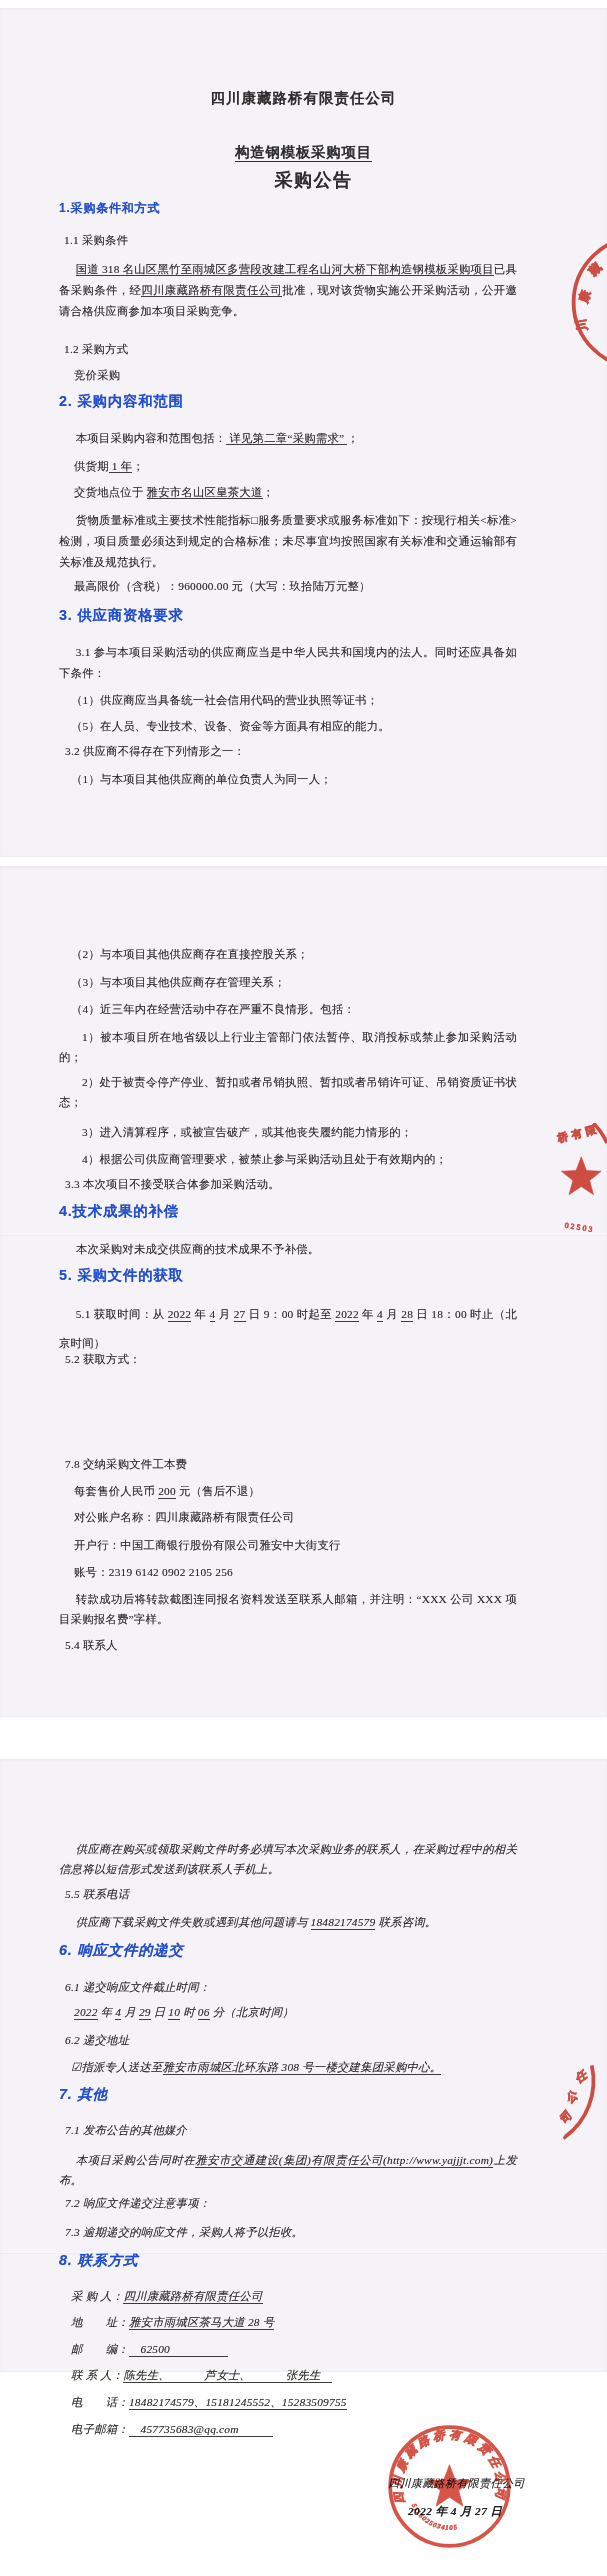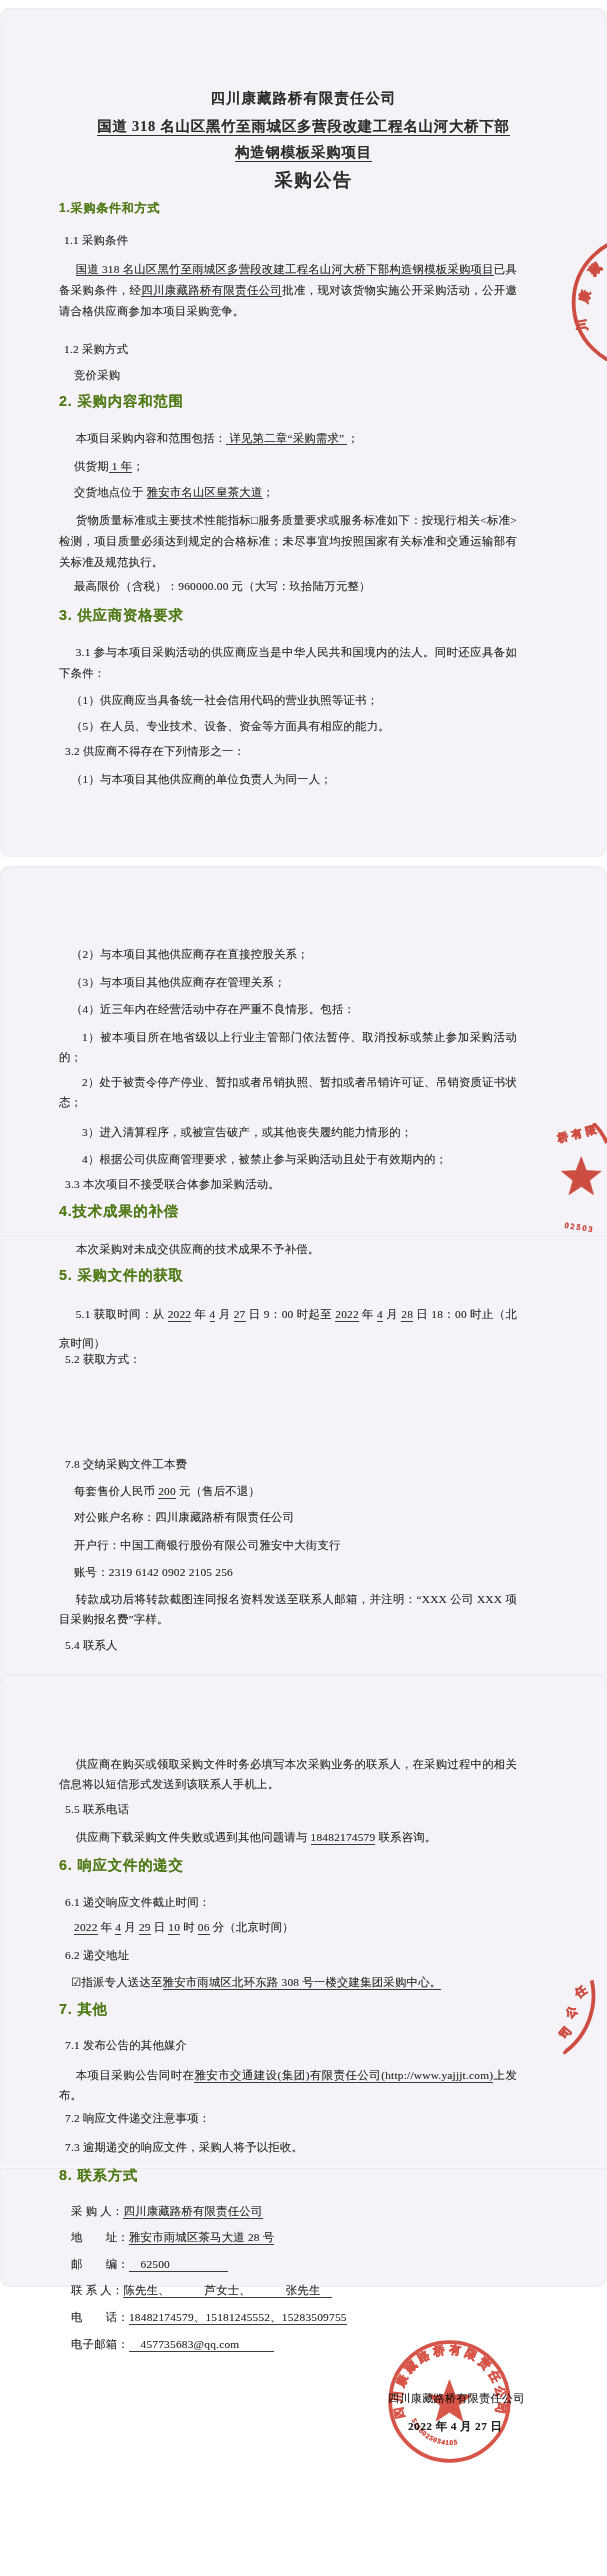--- a/index.html
+++ b/index.html
@@ -3,35 +3,34 @@
 <meta charset="utf-8">
 <style>
   html,body{margin:0;padding:0;}
   body{
     width:607px;height:2576px;position:relative;background:#ffffff;
     font-family:"Liberation Serif",serif;color:#2d2d2d;overflow:hidden;
   }
   .page{
     position:absolute;left:0;width:607px;background:#f6f3f8;
     box-shadow:inset 0 1.5px 2.3px rgba(120,110,140,.08), inset 0 -0.8px 1.5px rgba(120,110,140,.06);
-    border-radius:9px;
   }
   #page1{top:7.6px;height:849px;}
   #page2{top:866px;height:851px;}
-  #page3{top:1674px;height:613px;}
+  #page3{top:1759px;height:613px;font-style:italic;}
   .blk{
     position:absolute;font-size:11.4px;line-height:20.5px;letter-spacing:0.2px;
     color:#2d2d2d;text-shadow:0 0 0.5px rgba(50,50,50,.45);white-space:normal;
   }
   .ctr{left:0;width:607px;text-align:center;}
   .title1{font-size:14.4px;font-weight:bold;letter-spacing:1.1px;}
   .title2{font-size:14.4px;font-weight:bold;letter-spacing:0.8px;}
   .tu{border-bottom:1.5px solid #2e2e2e;padding-bottom:1.5px;}
   .doctype{font-size:18px;font-weight:bold;letter-spacing:1.5px;padding-left:10px;}
-  .h{font-family:"Liberation Sans",sans-serif;font-weight:bold;color:#4d7c0f;letter-spacing:0.8px;}
+  .h{font-family:"Liberation Sans",sans-serif;font-weight:bold;color:#1d4ed8;letter-spacing:0.8px;}
   .h-sm{font-size:12px;}
   .h-lg{font-size:14.4px;}
   .para{left:59px;width:458px;text-indent:16.7px;text-align:justify;}
   .ind30{text-indent:23px;}
   .u{border-bottom:0.8px solid #3c3c3c;padding-bottom:0.8px;}
   .lh26{line-height:20px;}
   .lh275{line-height:21px;}
   .lh28{line-height:29px;}
   .lh30{line-height:23px;}
   .sealfrag{position:absolute;right:0;mix-blend-mode:multiply;opacity:.88;}
@@ -39,21 +38,20 @@
   .sealink{fill:#cf392a;stroke:#cf392a;}
   .crease{position:absolute;left:0;width:100%;height:2.3px;
     background:linear-gradient(to bottom,rgba(255,255,255,.95),rgba(205,198,214,.35));}
   .stamp-overlay{letter-spacing:0.4px;color:#222;}
 </style>
 </head>
 <body>
 
 <div class="page" id="page1">
   <div class="blk ctr title1" style="top:80px">四川康藏路桥有限责任公司</div>
-  <div class="blk ctr title2" style="top:108px"><span class="tu">国道 318 名山区黑竹至雨城区多营段改建工程名山河大桥下部</span></div>
   <div class="blk ctr title2" style="top:134px"><span class="tu">构造钢模板采购项目</span></div>
   <div class="blk ctr doctype" style="top:162px">采购公告</div>
 
   <div class="blk h h-sm" style="top:190px;left:59px">1.采购条件和方式</div>
   <div class="blk" style="top:222px;left:64px">1.1 采购条件</div>
   <div class="blk para lh275" style="top:251px"><span class="u">国道 318 名山区黑竹至雨城区多营段改建工程名山河大桥下部构造钢模板采购项目</span><span>已具备采购条件，经</span><span class="u">四川康藏路桥有限责任公司</span><span>批准，现对该货物实施公开采购活动，公开邀请合格供应商参加本项目采购竞争。</span></div>
   <div class="blk" style="top:331px;left:64px">1.2 采购方式</div>
   <div class="blk" style="top:357px;left:74px">竞价采购</div>
 
   <div class="blk h h-lg" style="top:383px;left:59px">2. 采购内容和范围</div>

